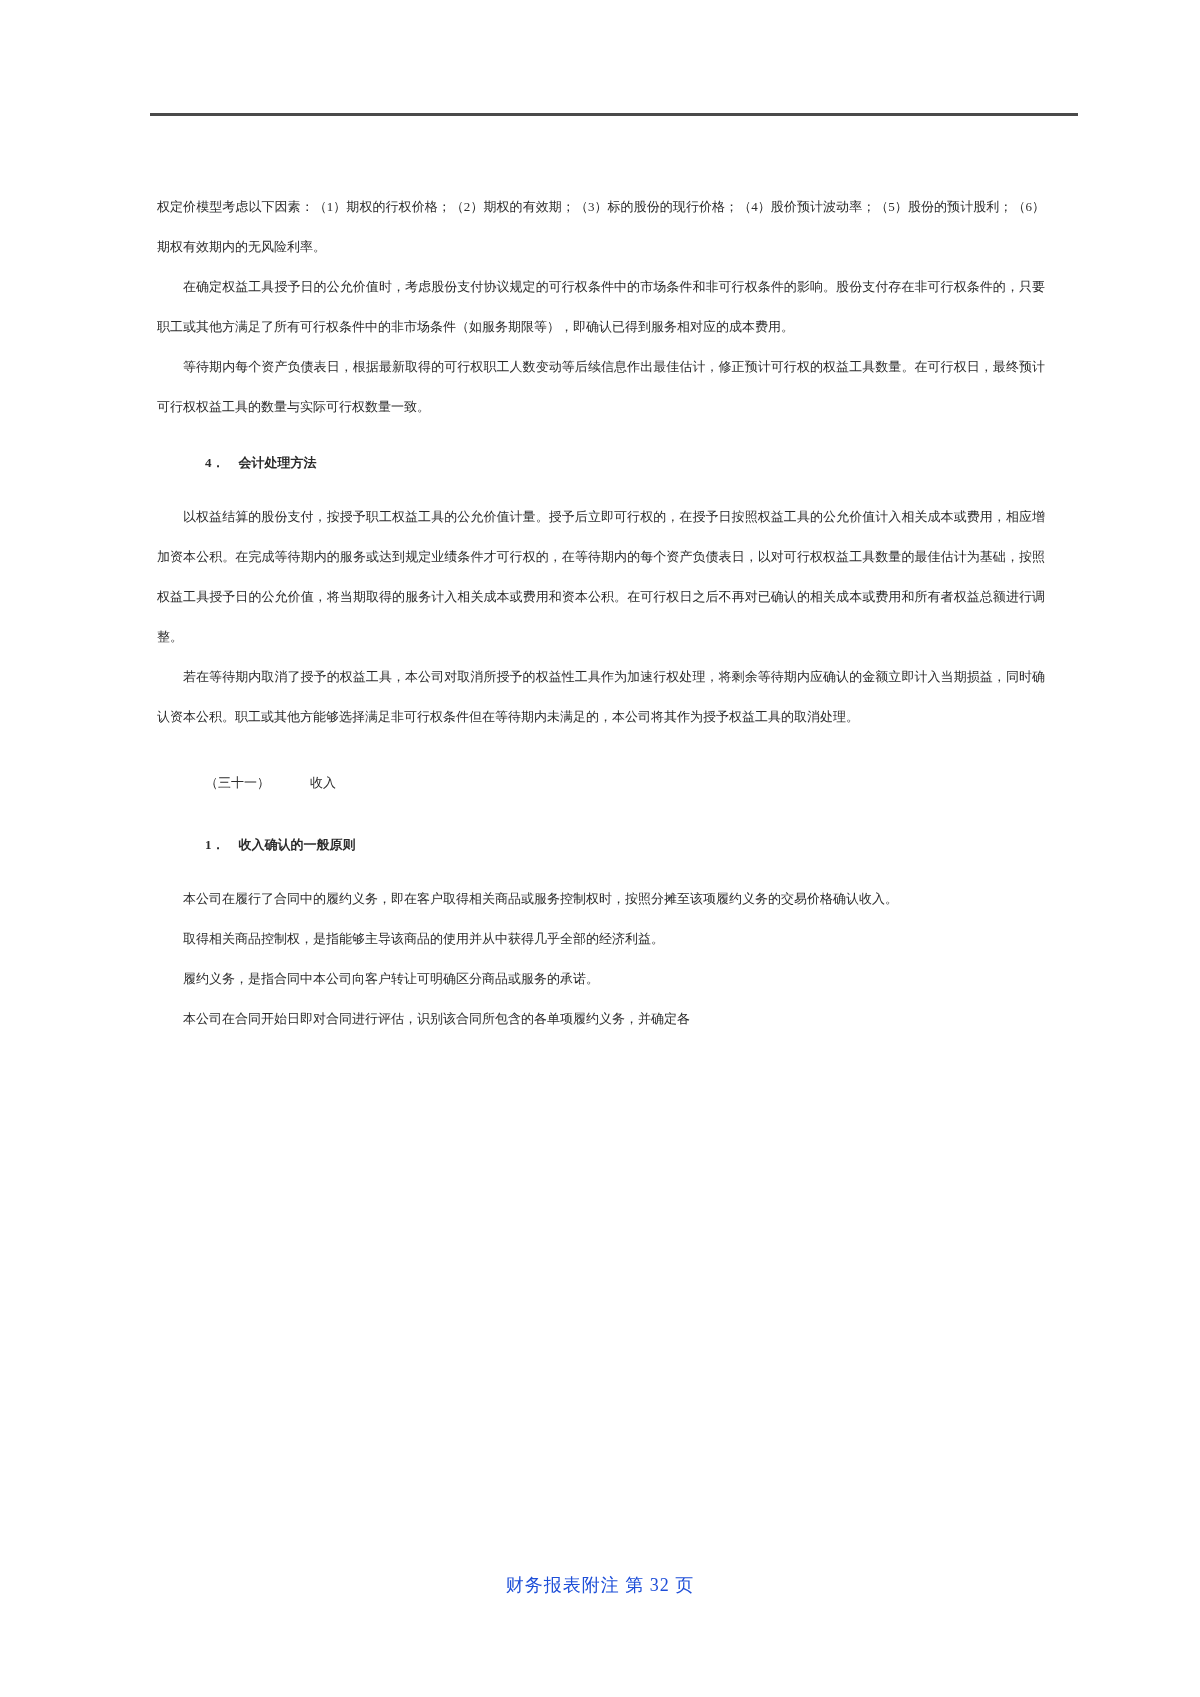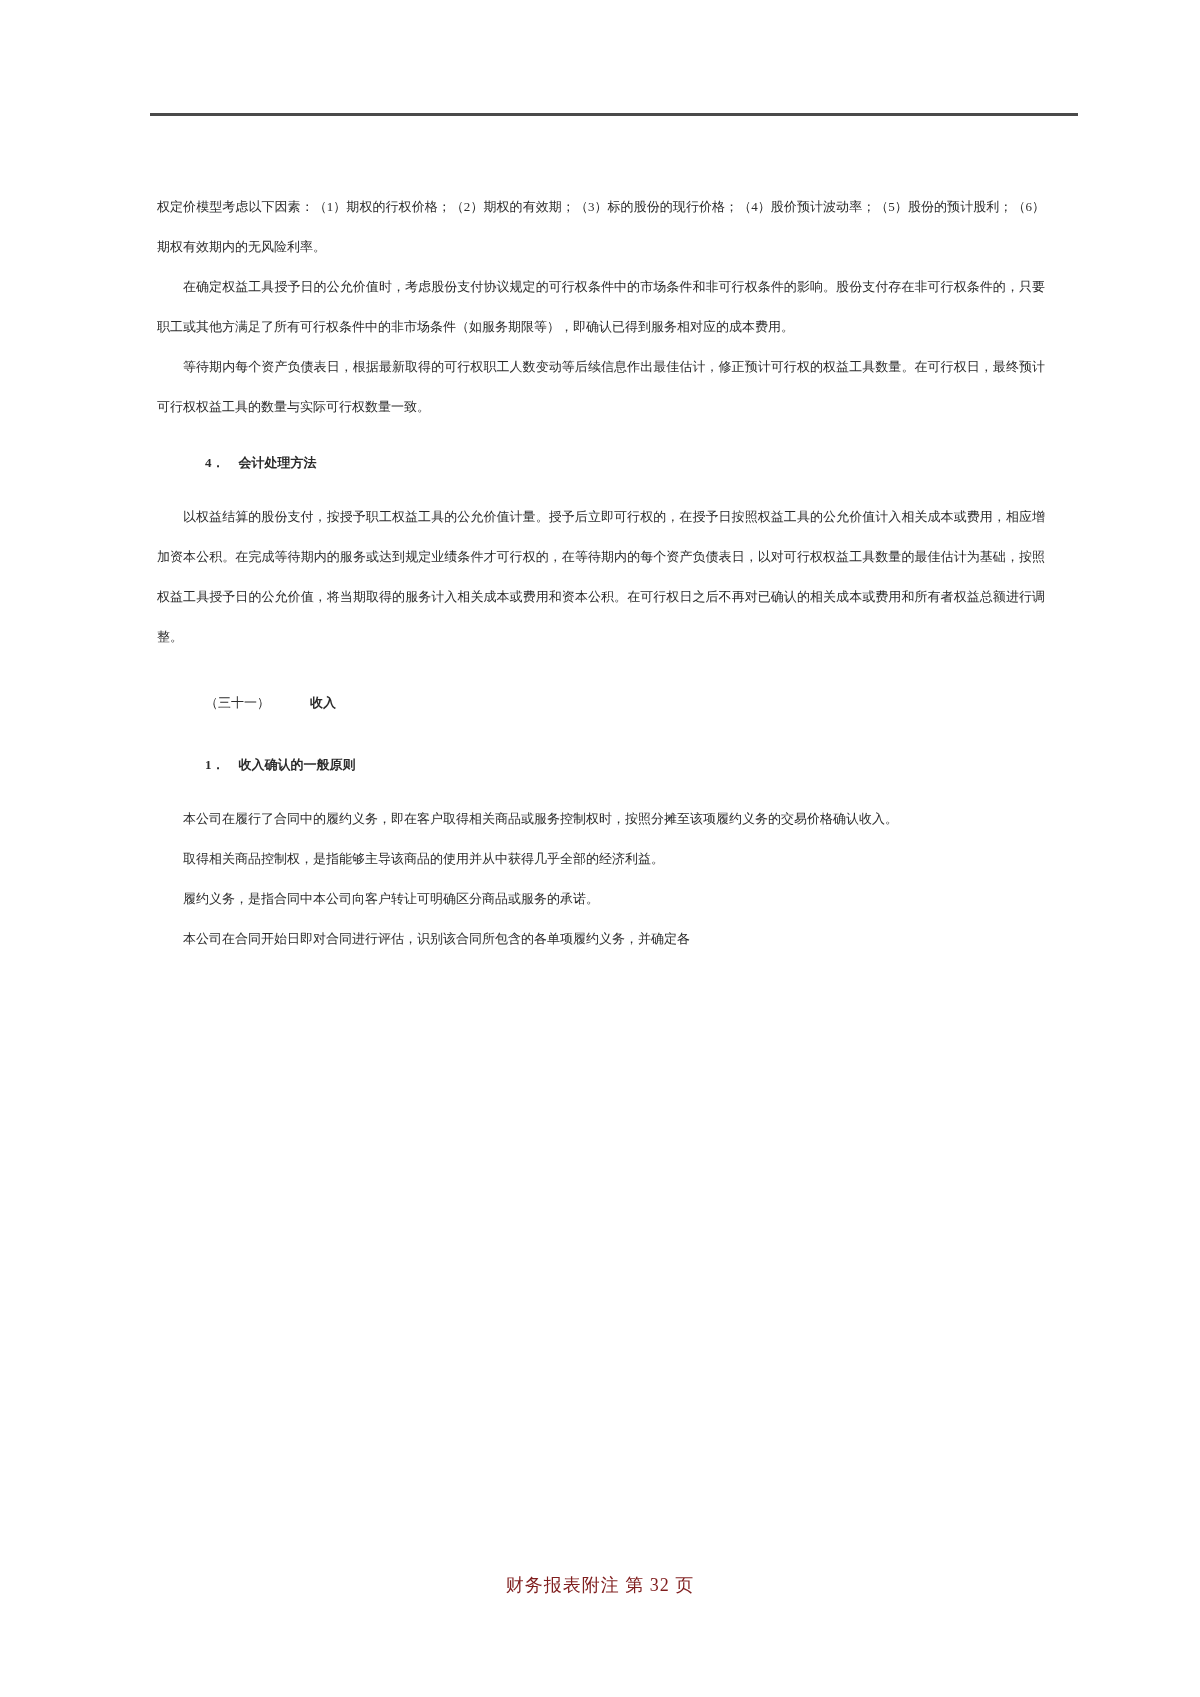--- a/index.html
+++ b/index.html
@@ -56,46 +56,47 @@
     margin: 26px 0 22px 0;
     padding-left: 48px;
     text-align: left;
   }
   .section-heading .num {
     font-weight: normal;
     margin-right: 40px;
     font-family: Liberation Serif, serif;
   }
   .section-heading .txt {
-    font-weight: bold;
+    font-weight: normal;
     text-align: right;
   }
   .footer {
     position: absolute;
     left: 0;
     top: 1572px;
     width: 100%;
     text-align: center;
     font-size: 18px;
     line-height: 26px;
     letter-spacing: 1px;
-    color: #7f1d1d;
+    color: #1d4ed8;
   }
 </style>
 </head>
 <body>
 
 <div class="page">
   <div class="header-rule"></div>
   <div class="content">
       <p class="para">权定价模型考虑以下因素：（1）期权的行权价格；（2）期权的有效期；（3）标的股份的现行价格；（4）股价预计波动率；（5）股份的预计股利；（6）期权有效期内的无风险利率。</p>
       <p class="para indent">在确定权益工具授予日的公允价值时，考虑股份支付协议规定的可行权条件中的市场条件和非可行权条件的影响。股份支付存在非可行权条件的，只要职工或其他方满足了所有可行权条件中的非市场条件（如服务期限等），即确认已得到服务相对应的成本费用。</p>
       <p class="para indent">等待期内每个资产负债表日，根据最新取得的可行权职工人数变动等后续信息作出最佳估计，修正预计可行权的权益工具数量。在可行权日，最终预计可行权权益工具的数量与实际可行权数量一致。</p>
       <div class="heading"><span class="num">4．</span><span class="txt">会计处理方法</span></div>
       <p class="para indent">以权益结算的股份支付，按授予职工权益工具的公允价值计量。授予后立即可行权的，在授予日按照权益工具的公允价值计入相关成本或费用，相应增加资本公积。在完成等待期内的服务或达到规定业绩条件才可行权的，在等待期内的每个资产负债表日，以对可行权权益工具数量的最佳估计为基础，按照权益工具授予日的公允价值，将当期取得的服务计入相关成本或费用和资本公积。在可行权日之后不再对已确认的相关成本或费用和所有者权益总额进行调整。</p>
+      <p class="para indent">若在等待期内取消了授予的权益工具，本公司对取消所授予的权益性工具作为加速行权处理，将剩余等待期内应确认的金额立即计入当期损益，同时确认资本公积。职工或其他方能够选择满足非可行权条件但在等待期内未满足的，本公司将其作为授予权益工具的取消处理。</p>
       <div class="section-heading"><span class="num">（三十一）</span><span class="txt">收入</span></div>
       <div class="heading"><span class="num">1．</span><span class="txt">收入确认的一般原则</span></div>
       <p class="para indent">本公司在履行了合同中的履约义务，即在客户取得相关商品或服务控制权时，按照分摊至该项履约义务的交易价格确认收入。</p>
       <p class="para indent">取得相关商品控制权，是指能够主导该商品的使用并从中获得几乎全部的经济利益。</p>
       <p class="para indent">履约义务，是指合同中本公司向客户转让可明确区分商品或服务的承诺。</p>
       <p class="para indent">本公司在合同开始日即对合同进行评估，识别该合同所包含的各单项履约义务，并确定各</p>
     </div>
   <div class="footer">财务报表附注 第 32 页</div>
 </div>
 

